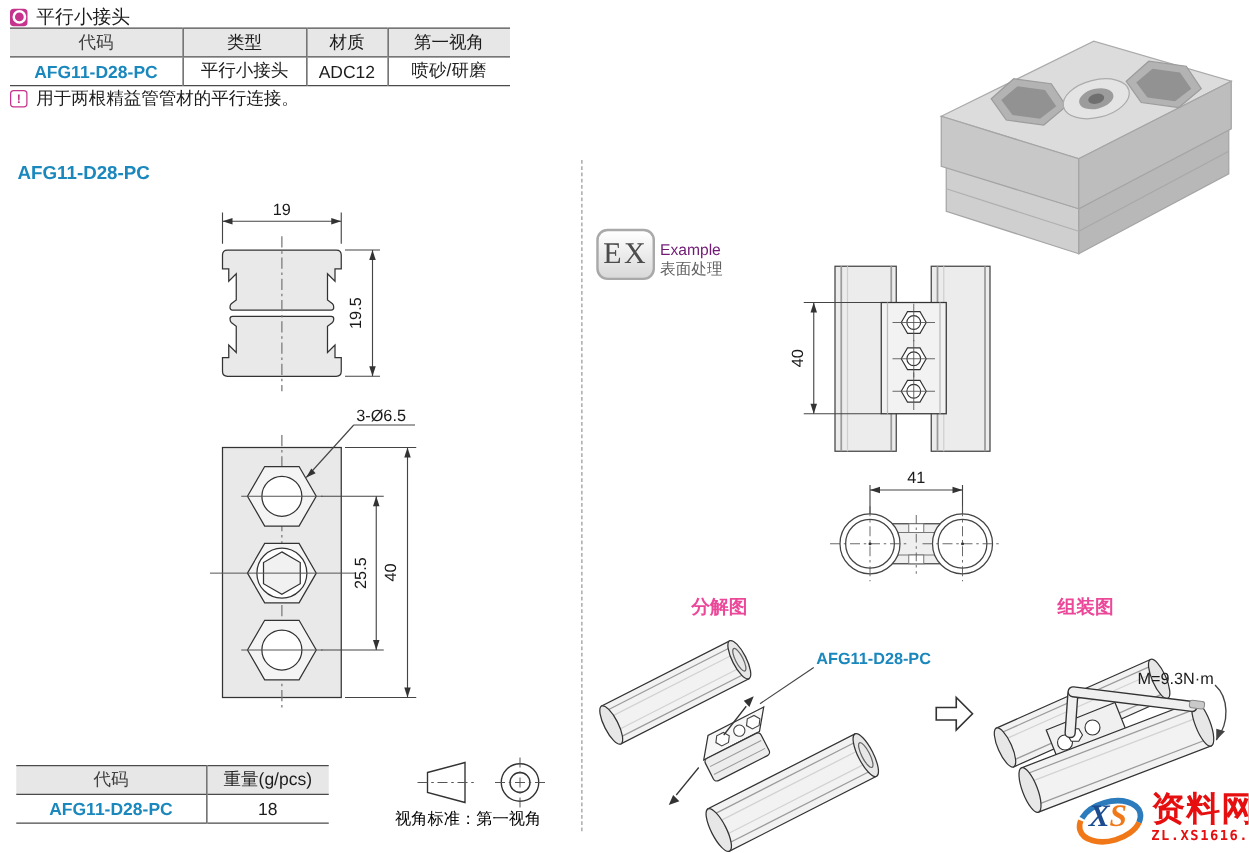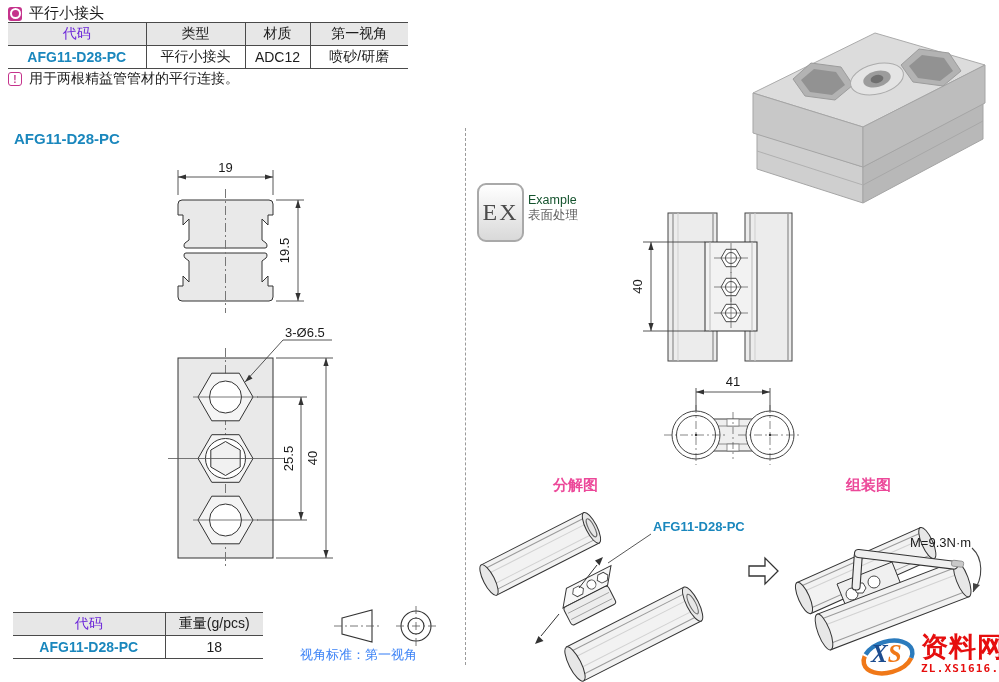--- a/index.html
+++ b/index.html
@@ -14,38 +14,38 @@
               align-items:center;justify-content:center}
   .title-icon::after{content:"";width:7px;height:7px;border:2px solid #fff;border-radius:50%}
   table{border-collapse:collapse;table-layout:fixed;font-size:14px}
   .spec-table{left:8px;top:22px;width:400px}
   .weight-table{left:13px;top:612px;width:250px}
   th,td{text-align:center;padding:2px 4px;height:23px;border-left:1px solid #4a4a4a;overflow:hidden;white-space:nowrap}
   th:first-child,td:first-child{border-left:none}
   thead tr{background:#e7e7e7;border-bottom:1px solid #4a4a4a}
   table{border-top:1.5px solid #4a4a4a;border-bottom:1.5px solid #4a4a4a}
   th{font-weight:400}
-  .pink{color:#6d28d9}
+  .pink{color:#404040}
   .blue{color:#1a87bd;font-weight:bold}
   .note-row{left:8px;top:70px;display:flex;align-items:center;gap:7px;font-size:14px}
   .note-icon{width:14px;height:14px;border:1.6px solid #c5338c;border-radius:3px;color:#c5338c;
              font-size:10px;font-weight:bold;display:inline-flex;align-items:center;justify-content:center}
   .code-heading{left:14px;top:130px;font-size:15px;font-weight:bold;color:#1a87bd}
 
   
   .divider{left:465px;top:128px;height:537px;width:0;border-left:1px dashed #9a9a9a}
-  .ex-badge{left:477px;top:183px;width:47px;height:59px;border:2px solid #a9a9a9;border-radius:9px;
+  .ex-badge{left:477px;top:183px;width:47px;height:41px;border:2px solid #a9a9a9;border-radius:9px;
             background:linear-gradient(#ffffff,#d9d9d9);display:flex;align-items:center;justify-content:center;
             font-family:"Liberation Serif","DejaVu Serif",serif;font-size:24px;letter-spacing:2px;color:#4c4c4c}
-  .ex-en{left:528px;top:193px;font-size:12.5px;color:#14532d}
+  .ex-en{left:528px;top:193px;font-size:12.5px;color:#701a75}
   .ex-cn{left:528px;top:207px;font-size:12.5px;color:#5f5f5f}
   .view-label{font-size:15px;font-weight:bold;color:#ec4899}
   .lbl-exploded{left:553px;top:476px}
   .lbl-assembled{left:846px;top:476px}
-  .view-standard{left:300px;top:646px;width:150px;font-size:13px;color:#3b82f6}
+  .view-standard{left:316px;top:646px;width:150px;font-size:13px;color:#000000}
   .torquetext,.dimtext{font-size:13px;fill:#1a1a1a}
   .bluetext{fill:#1a87bd;font-weight:bold;font-size:13px}
 
   
   .watermark{left:860px;top:634px;display:flex;align-items:flex-start;gap:3px}
   .wm-right{display:flex;flex-direction:column;line-height:1}
   .wm-site{font-size:27px;font-weight:bold;color:#e60e0e;letter-spacing:1px}
   .wm-url{font-size:11px;font-weight:bold;color:#e60e0e;letter-spacing:1.2px;margin-top:2px;
           font-family:"DejaVu Sans Mono","Liberation Mono",monospace}
   .wm-logo{position:relative;width:58px;height:46px}

